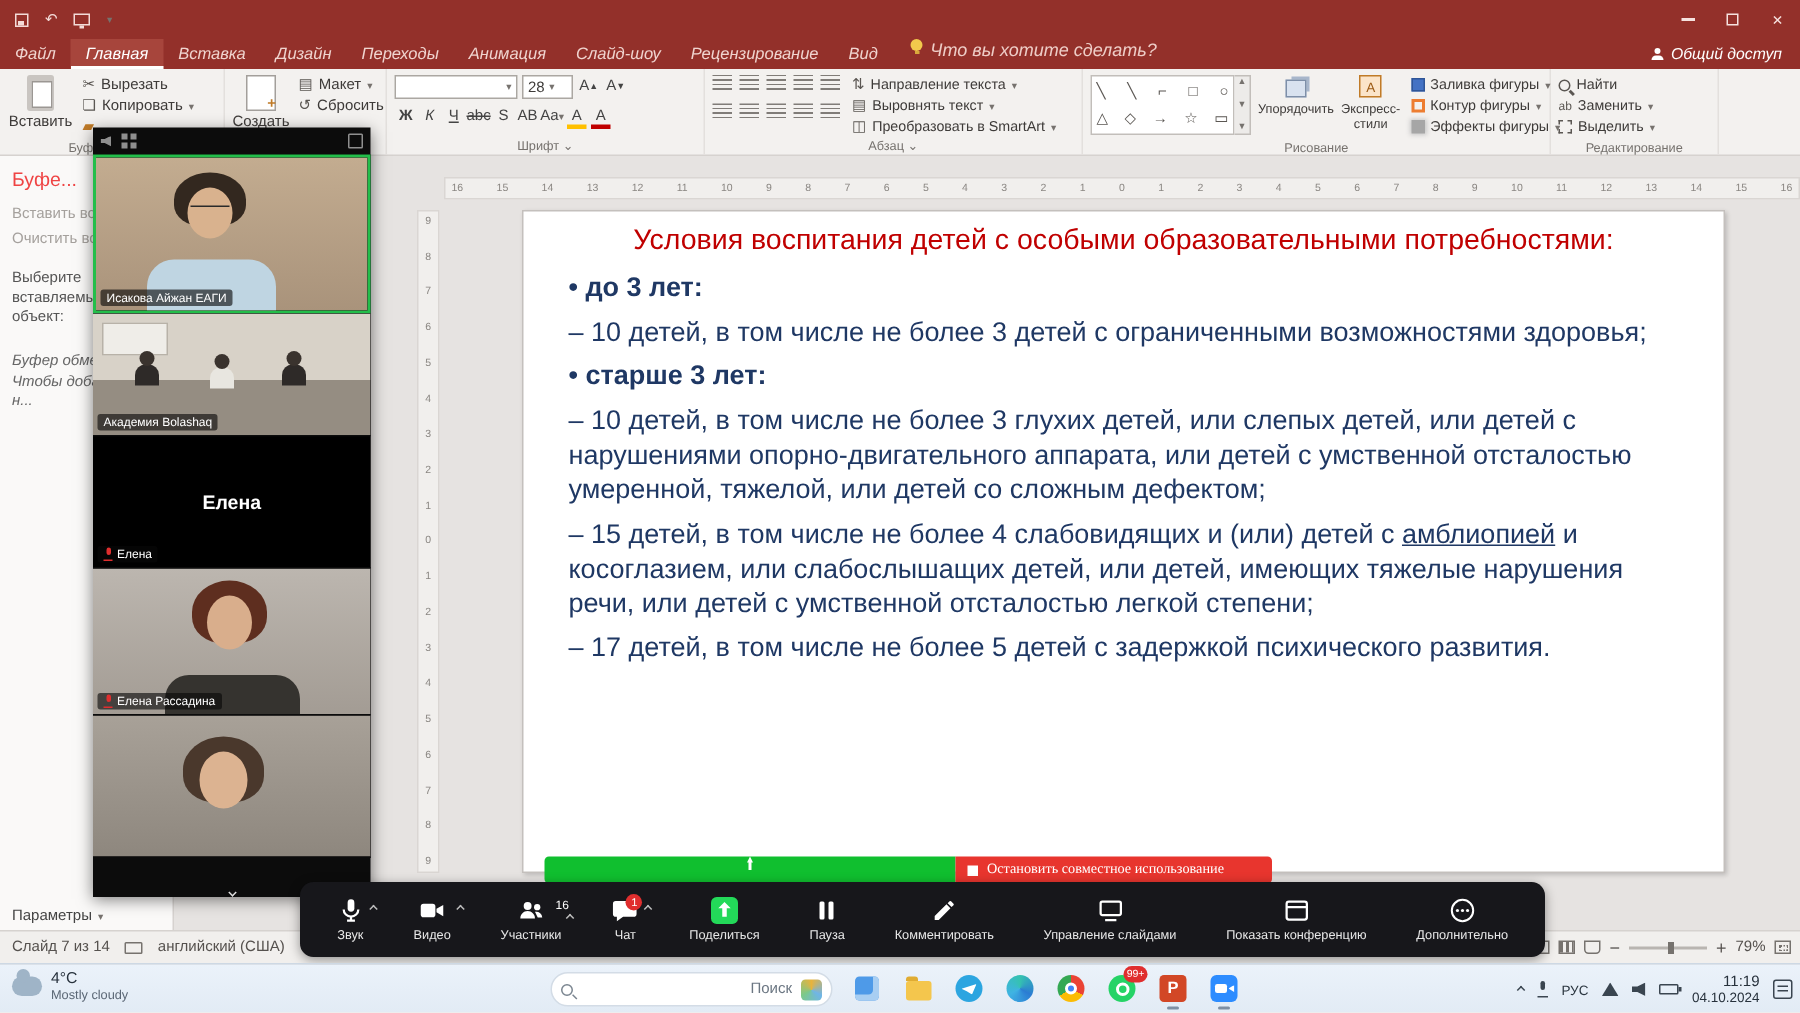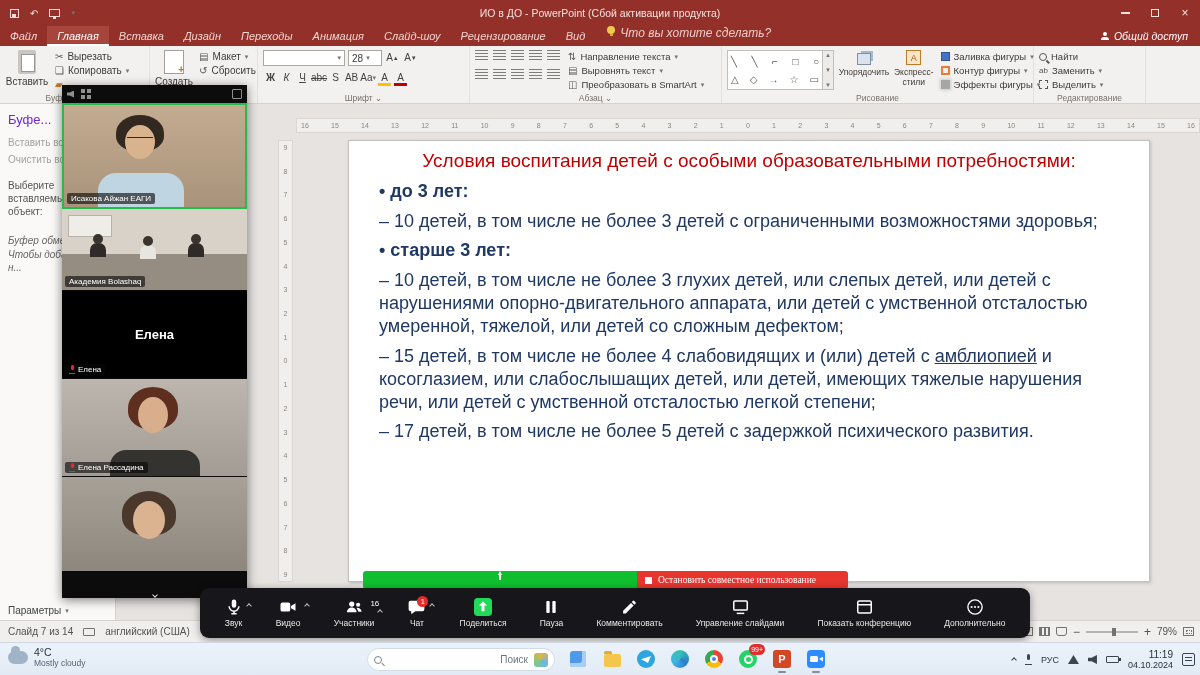--- a/index.html
+++ b/index.html
@@ -59,21 +59,21 @@
   .ic-styles { width:15px; height:15px; border:1px solid #C07B28; background:#FBE4C9; font-size:9px; display:flex; align-items:center; justify-content:center; color:#9C5A14; }
   .sq-fill { width:9px; height:9px; background:#4472C4; border:1px solid #2F5597; }
   .sq-outline { width:9px; height:9px; border:2px solid #ED7D31; }
   .sq-effects { width:9px; height:9px; background:#A6A6A6; box-shadow:0 0 3px 1px #C8C8C8; }
   .ic-find { width:8px; height:8px; border:1.5px solid #5B5753; border-radius:50%; position:relative; }
   .ic-find:after { content:""; position:absolute; right:-4px; bottom:-3px; width:4px; height:1.5px; background:#5B5753; transform:rotate(45deg); }
   .ic-select { width:9px; height:9px; border:1px dashed #5B5753; }
 
   
   .clip-pane { position:absolute; left:0; top:104px; width:116px; bottom:53px; background:#FAF9F8; border-right:1px solid #D6D2CF; z-index:5; padding:8px 8px; font-size:10px; color:#444; }
-  .clip-title { font-size:13px; color:#6d28d9; margin-bottom:10px; }
+  .clip-title { font-size:13px; color:#ef4444; margin-bottom:10px; }
   .clip-btn { color:#A5A19D; margin-bottom:6px; }
   .clip-hint { margin-top:14px; color:#555; line-height:1.3; }
   .clip-empty { margin-top:16px; font-style:italic; color:#666; line-height:1.35; }
   .clip-options { position:absolute; left:8px; bottom:6px; color:#444; display:flex; gap:4px; align-items:center; }
 
   
   .hruler { position:absolute; left:296px; top:118px; width:904px; height:15px; background:#F1EFED; border:1px solid #DAD6D3; display:flex; justify-content:space-between; align-items:center; padding:0 4px; font-size:7px; color:#8A8682; z-index:4; }
   .vruler { position:absolute; left:278px; top:140px; width:15px; height:442px; background:#F1EFED; border:1px solid #DAD6D3; display:flex; flex-direction:column; justify-content:space-between; align-items:center; padding:3px 0; font-size:7px; color:#8A8682; z-index:4; }
   .slide { position:absolute; left:348px; top:140px; width:802px; height:442px; background:#fff; border:1px solid #C4C0BD; box-shadow:1px 1px 3px rgba(0,0,0,.18); z-index:4; padding:8px 30px 0; overflow:hidden; }
   .slide-title { color:#C00000; font-size:19px; line-height:1.25; text-align:center; max-width:680px; margin:0 auto 5px; }
@@ -291,21 +291,20 @@
     </div>
   </div>
 
   <div class="titlebar">
     <div class="qat">
       <span class="qat-save"></span>
       <span>↶</span>
       <span class="qat-monitor"></span>
       <span class="arrow">▾</span>
     </div>
-    <div class="tb-title">ИО в ДО - PowerPoint (Сбой активации продукта)</div>
     <div class="win-controls">
       <div class="win-btn">
           <span class="wc-min"></span>
         </div>
       <div class="win-btn">
           <span class="wc-rest"></span>
         </div>
       <div class="win-btn">×</div>
     </div>
   </div>

